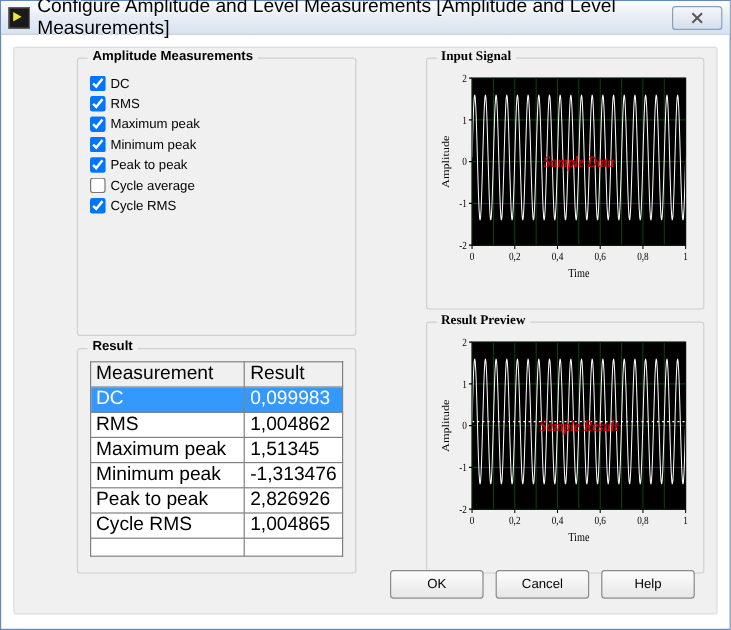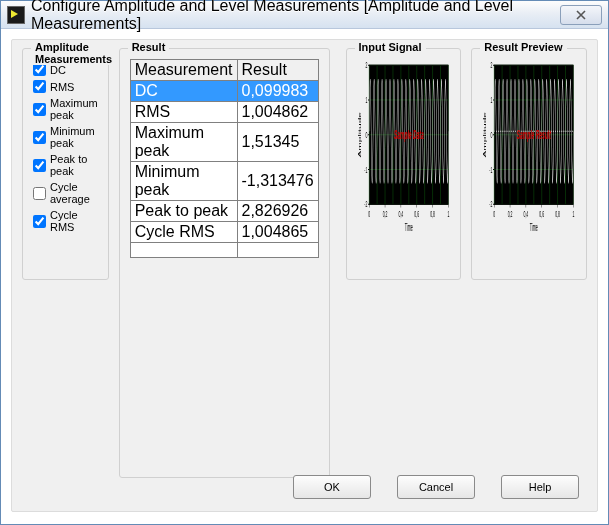--- a/index.html
+++ b/index.html
@@ -5,39 +5,39 @@
   html,body{margin:0;padding:0;font-family:"Segoe UI",Tahoma,sans-serif;font-size:11px;color:#000;background:#dcc9b0;}
   .window{width:609px;height:525px;background:#fff;border:1px solid #648bb6;box-sizing:border-box;position:relative;box-shadow:0 0 8px rgba(0,0,0,.4);}
   .titlebar{height:28px;background:linear-gradient(#fdfdfd,#e9eef5 45%,#d6e2f0);border-bottom:1px solid #b8c7dc;display:flex;align-items:center;padding:0 6px;box-sizing:border-box;position:relative;}
   .titlebar .appicon{width:16px;height:16px;background:#1a1a1a;border:1px solid #666;position:relative;margin-right:6px;}
   .titlebar .appicon::after{content:"";position:absolute;left:3px;top:3px;width:0;height:0;border-left:7px solid #eee833;border-top:4px solid transparent;border-bottom:4px solid transparent;}
   .titlebar .title{flex:1;font-size:16px;color:#000;text-shadow:0 1px 0 #fff;}
   .titlebar .close{width:40px;height:18px;border:1px solid #8a9fba;border-radius:3px;background:linear-gradient(#f4f6fa,#d6deec);display:flex;align-items:center;justify-content:center;font-size:12px;color:#555;}
   .titlebar .close svg{width:10px;height:10px;}
   .content{position:absolute;left:10px;right:10px;top:38px;bottom:12px;background:#f0f0f0;border:1px solid #dcdcdc;border-radius:2px;padding:8px 10px 10px 10px;box-sizing:border-box;}
   .cols{display:flex;gap:16px;height:430px;}
-  .col{flex:1;display:flex;flex-direction:row;gap:10px;}
+  .col{flex:1;display:flex;flex-direction:column;gap:10px;margin-left:42px;}
   .group{border:1px solid #d0d0d0;border-radius:3px;padding:10px 10px 8px 10px;position:relative;background:#f0f0f0;}
   .group .legend{position:absolute;top:-8px;left:8px;background:#f0f0f0;padding:0 4px;font-weight:bold;font-size:11px;}
   .measurements{height:212px;}
   .chk-row{display:flex;align-items:center;gap:4px;margin:4px 0 4px 0;}
   .chk-row.indent{margin-left:16px;}
   .chk-row input{margin:0;width:13px;height:13px;}
   .results{flex:1;}
   table.rtbl{width:100%;border-collapse:collapse;background:#fff;font-size:16px;}
   table.rtbl th,table.rtbl td{border:1px solid #808080;padding:1px 4px;text-align:left;height:15px;box-sizing:border-box;}
   table.rtbl th{background:#f0f0f0;font-weight:normal;}
   table.rtbl th:first-child{width:62%;}
   tr.sel td{background:#3399ff;color:#fff;}
-  .plot-group{height:212px;}
+  .plot-group{height:212px;font-family:Liberation Serif, serif;}
   .plot-wrap{height:174px;position:relative;}
   .plot{width:100%;height:100%;}
   .plot svg{width:100%;height:100%;display:block;}
   .btnrow{position:absolute;right:18px;bottom:12px;display:flex;gap:10px;}
-  .btn{min-width:76px;height:22px;border:1px solid #8a8a8a;border-radius:3px;background:linear-gradient(#fdfdfd,#e6e6e6);font-size:11px;display:flex;align-items:center;justify-content:center;cursor:default;margin-left:16px;}
+  .btn{min-width:76px;height:22px;border:1px solid #8a8a8a;border-radius:3px;background:linear-gradient(#fdfdfd,#e6e6e6);font-size:11px;display:flex;align-items:center;justify-content:center;cursor:default;}
 </style>
 </head>
 <body>
 
 <div class="window">
   <div class="titlebar">
     <div class="appicon"></div>
     <div class="title">Configure Amplitude and Level Measurements [Amplitude and Level Measurements]</div>
     <div class="close">
       <svg viewBox="0 0 10 10">

